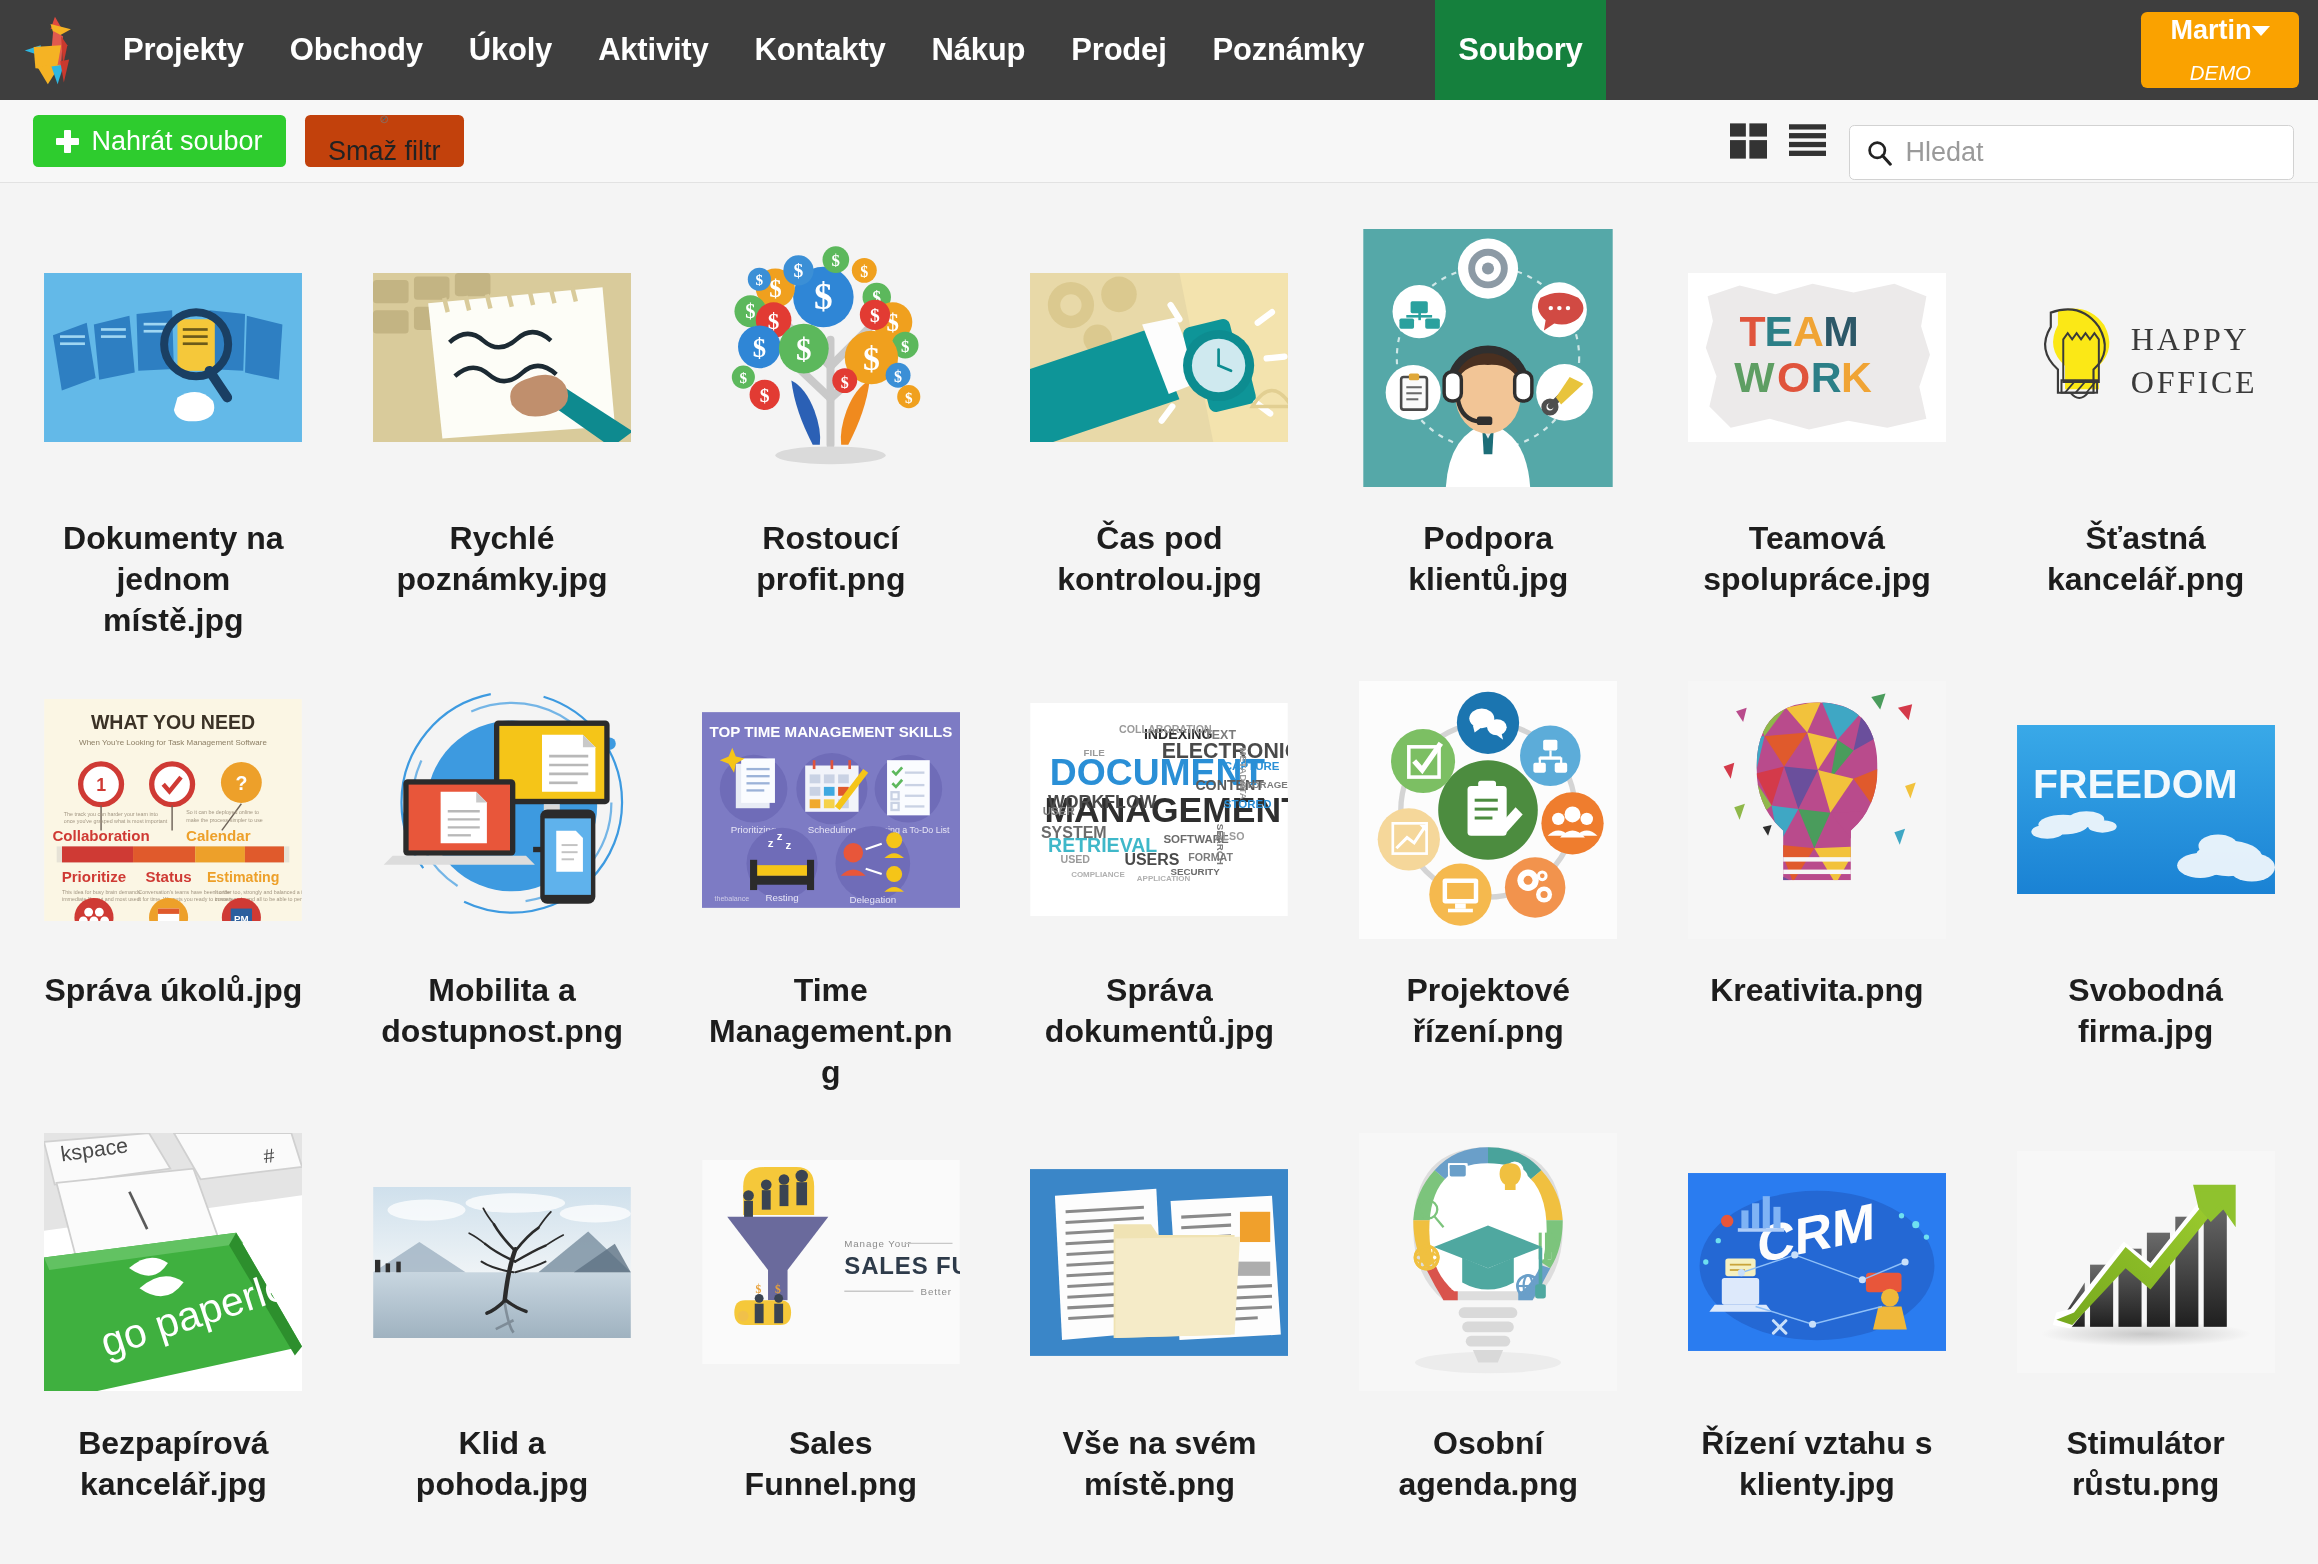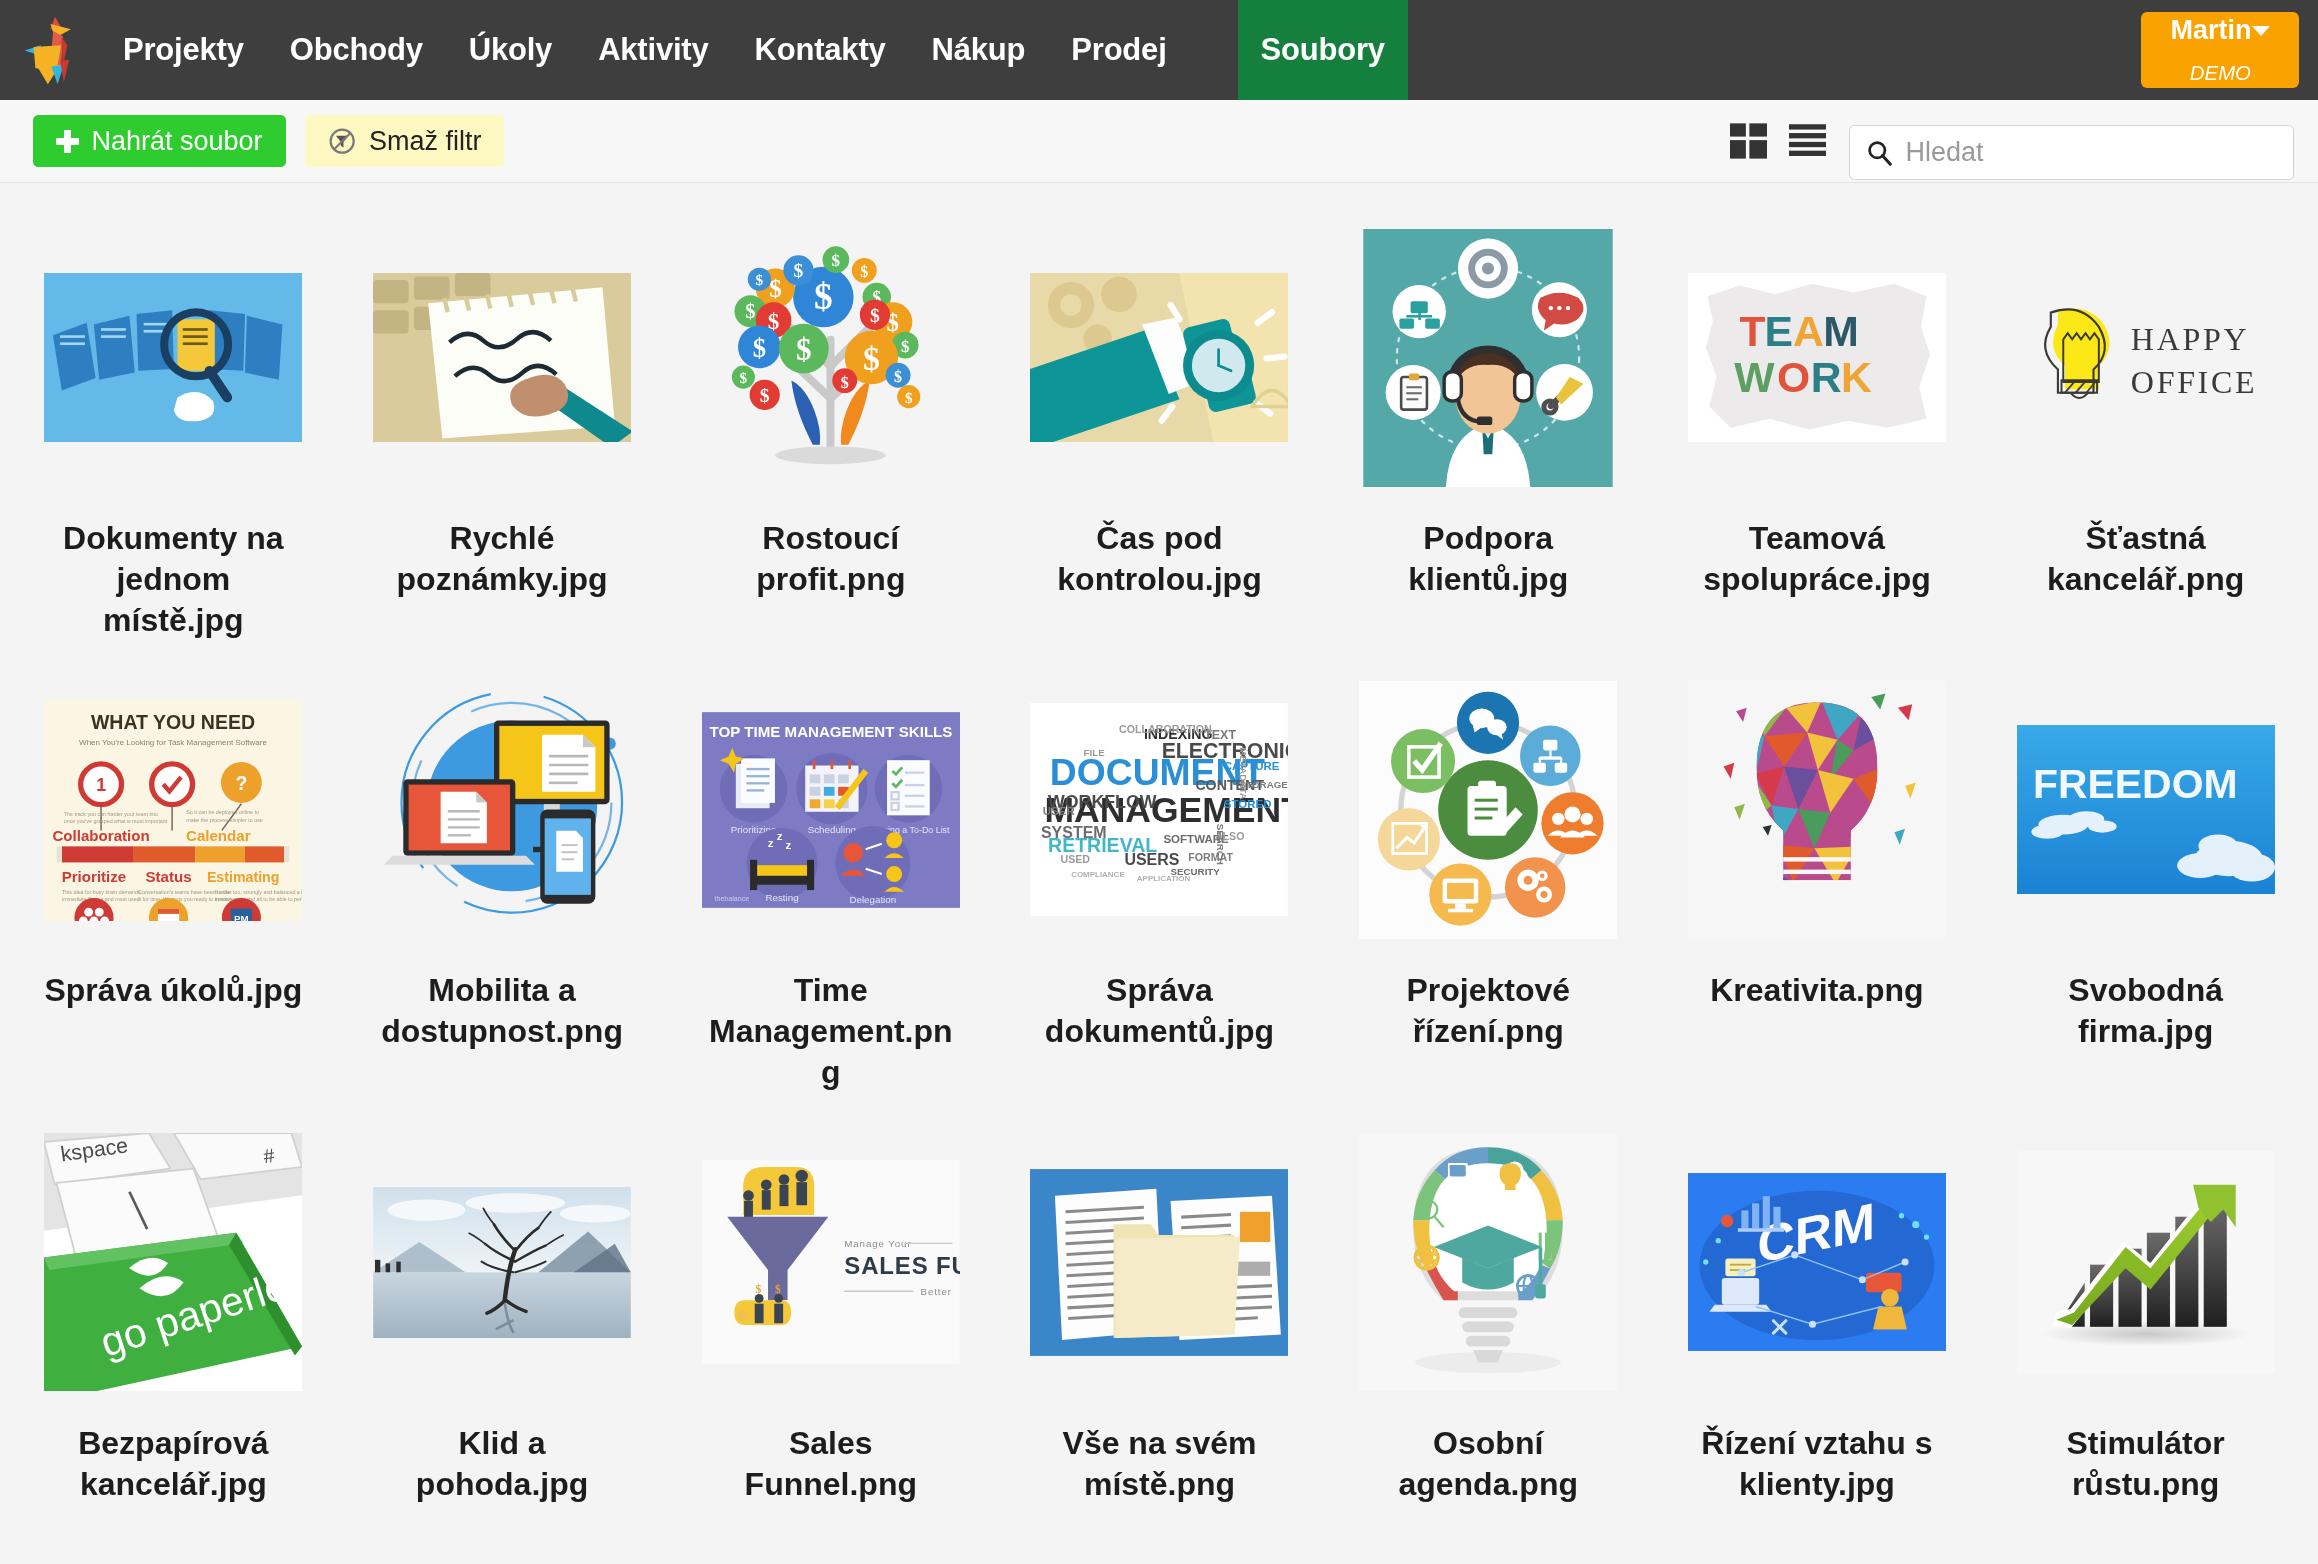--- a/index.html
+++ b/index.html
@@ -54,21 +54,21 @@
   }
   .btn-upload { background: #2ecc2e; color: #fff; margin-right: 19.6px; }
   .plus-icon {
     position: relative; width: 23px; height: 23px; flex: none;
   }
   .plus-icon::before, .plus-icon::after {
     content: ""; position: absolute; background: #fff; border-radius: 0.9px;
   }
   .plus-icon::before { left: 8px; top: 0; width: 7.1px; height: 23px; }
   .plus-icon::after { top: 8px; left: 0; height: 7.1px; width: 23px; }
-  .btn-filter { background: #fef9c3; color: #222; }
+  .btn-filter { background: #c2410c; color: #222; flex-direction: column; }
 
   .view-toggles {
     position: absolute; right: 493px; display: flex; align-items: center; gap: 22px;
   }
   .grid-icon { width: 37px; height: 36px; display: block; cursor: pointer; }
   .list-icon { width: 37px; height: 34px; display: block; cursor: pointer; }
 
   .search-wrap {
     position: absolute; right: 25px; width: 445px; height: 55px;
     background: #fff; border: 0.9px solid #d2d2d2; border-radius: 5.3px;
@@ -126,20 +126,21 @@
   </div>
 
   <div class="nav-items">
     <div class="nav-item">Projekty</div>
     <div class="nav-item">Obchody</div>
     <div class="nav-item">Úkoly</div>
     <div class="nav-item">Aktivity</div>
     <div class="nav-item">Kontakty</div>
     <div class="nav-item">Nákup</div>
     <div class="nav-item">Prodej</div>
+    <div class="nav-item">Poznámky</div>
     <div class="nav-item active">Soubory</div>
   </div>
 
   <div class="user-box">
     <div class="user-row">
       <span class="user-name">Martin</span>
       <span class="caret"></span>
     </div>
     <span class="user-sub">DEMO</span>
   </div>

